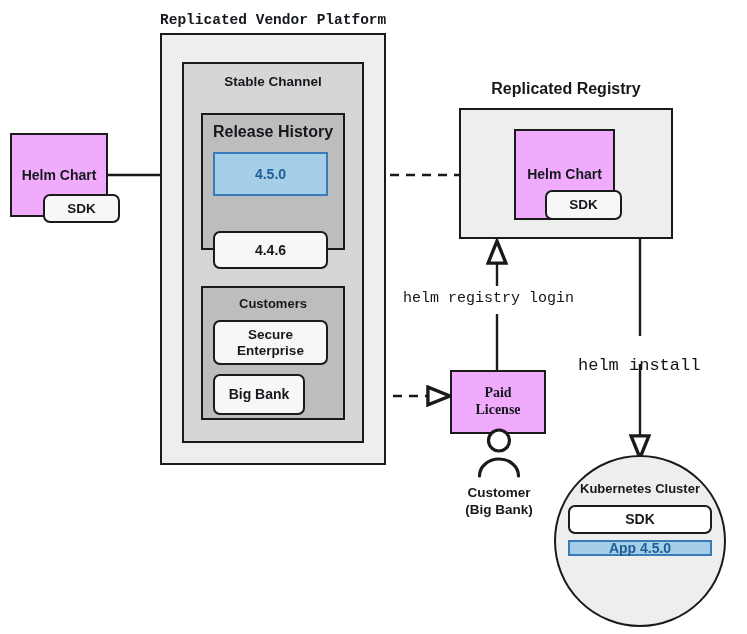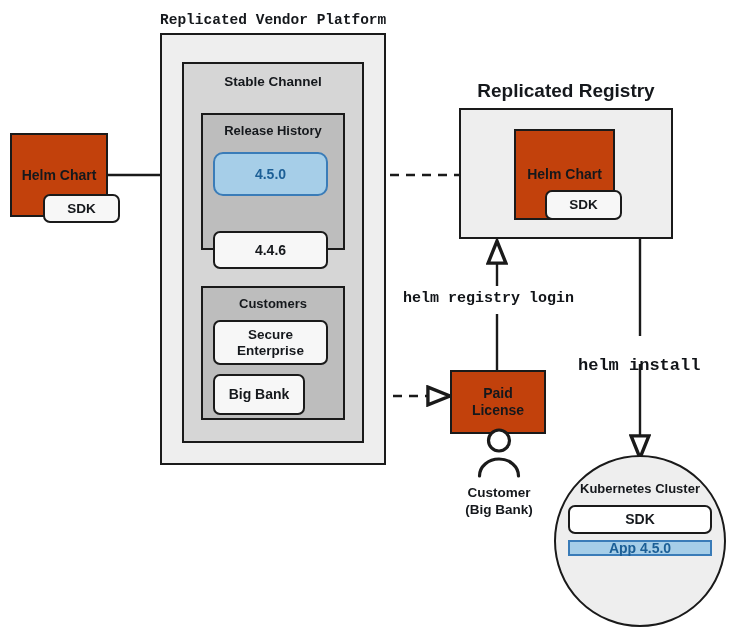--- a/index.html
+++ b/index.html
@@ -43,30 +43,30 @@
     position: absolute;
     font-weight: bold;
     color: #15181c;
     text-align: center;
     width: 100%;
     left: 0;
   }
   .cmd {
     position: absolute;
     font-family: "Liberation Mono", "DejaVu Sans Mono", monospace;
-    font-weight: bold;
+    font-weight: normal;
     color: #111418;
     white-space: nowrap;
     letter-spacing: 0px;
   }
   
   .platform  { background: #eeeeee; }
   .channel   { background: #d6d6d6; }
   .subgroup  { background: #bdbdbd; }
-  .boxgray   { background: #c2410c; }
+  .boxgray   { background: #f0abfc; }
   .boxwhite  { background: #f7f7f7; border-radius: 7px; }
   .boxblue   { background: #a6cee8; border-color: #3a7cb8; color: #1c5f96; }
   .circle    { background: #eeeeee; border-radius: 50%; }
   svg.lines  { position: absolute; left:0; top:0; width:747px; height:634px; pointer-events:none; }
   .person {
     position: absolute;
   }
 </style>
 </head>
 <body>
@@ -101,39 +101,39 @@
     </g>
 
     <g>
       <line x1="640" y1="239" x2="640" y2="336" stroke="#1a1a1a" stroke-width="2.4"></line>
       <line x1="640" y1="364" x2="640" y2="458" stroke="#1a1a1a" stroke-width="2.4" marker-end="url(#arrowOpen)"></line>
     </g>
   </svg>
 
   <div class="title-label" style="left:160px; top:12px; width:226px; font-size:14.5px;font-family:Liberation Mono, monospace;">Replicated Vendor Platform</div>
 
-  <div class="title-label" style="left:459px; top:80px; width:214px; font-size:19px;">Replicated Registry</div>
+  <div class="title-label" style="left:459px; top:80px; width:214px; font-size:16px;">Replicated Registry</div>
 
   <div class="node boxgray" style="left:10px; top:133px; width:98px; height:84px; font-size:14px;">
     <span>Helm Chart</span>
   </div>
   <div class="node boxwhite" style="left:43px; top:194px; width:77px; height:29px; font-size:13.5px;">
     <span>SDK</span>
   </div>
 
   <div class="node platform" style="left:160px; top:33px; width:226px; height:432px; display:block;"></div>
 
   <div class="node channel" style="left:182px; top:62px; width:182px; height:381px; display:block;">
     <div class="group-label" style="top:10px; font-size:13.5px;">Stable Channel</div>
   </div>
 
   <div class="node subgroup" style="left:201px; top:113px; width:144px; height:137px; display:block;">
-    <div class="group-label" style="top:8px; font-size:13px;">Release History</div>
+    <div class="group-label" style="top:8px; font-size:16px;">Release History</div>
   </div>
-  <div class="node boxblue" style="left:213px; top:152px; width:115px; height:44px; font-size:14px;border-radius:10px;">
+  <div class="node boxblue" style="left:213px; top:152px; width:115px; height:44px; font-size:14px;">
     <span>4.5.0</span>
   </div>
   <div class="node boxwhite" style="left:213px; top:203px; width:115px; height:38px; font-size:14px;margin-top:28px;">
     <span>4.4.6</span>
   </div>
 
   <div class="node subgroup" style="left:201px; top:286px; width:144px; height:134px; display:block;">
     <div class="group-label" style="top:8px; font-size:13px;">Customers</div>
   </div>
   <div class="node boxwhite" style="left:213px; top:320px; width:115px; height:45px; font-size:13.5px;">
@@ -144,21 +144,21 @@
   </div>
 
   <div class="node platform" style="left:459px; top:108px; width:214px; height:131px; display:block;"></div>
   <div class="node boxgray" style="left:514px; top:129px; width:101px; height:91px; font-size:14px;">
     <span>Helm Chart</span>
   </div>
   <div class="node boxwhite" style="left:545px; top:190px; width:77px; height:30px; font-size:13.5px;">
     <span>SDK</span>
   </div>
 
-  <div class="node boxgray" style="left:450px; top:370px; width:96px; height:64px; font-size:14px;">
+  <div class="node boxgray" style="left:450px; top:370px; width:96px; height:64px; font-size:14px;font-family:Liberation Serif, serif;">
     <span style="display:block; max-width:62px;">Paid License</span>
   </div>
 
   <svg class="person" style="left:473px; top:428px; width:52px; height:52px;" viewBox="0 0 52 52">
     <circle cx="26" cy="12.5" r="10.5" fill="#ffffff" stroke="#1a1a1a" stroke-width="3.2"></circle>
     <path d="M6.5,48 a19.5,17 0 0 1 39,0" fill="#ffffff" stroke="#1a1a1a" stroke-width="3.2" stroke-linecap="round"></path>
   </svg>
   <div class="title-label" style="left:438px; top:485px; width:122px; font-size:13.5px;">Customer</div>
   <div class="title-label" style="left:438px; top:502px; width:122px; font-size:13.5px;">(Big Bank)</div>
 

